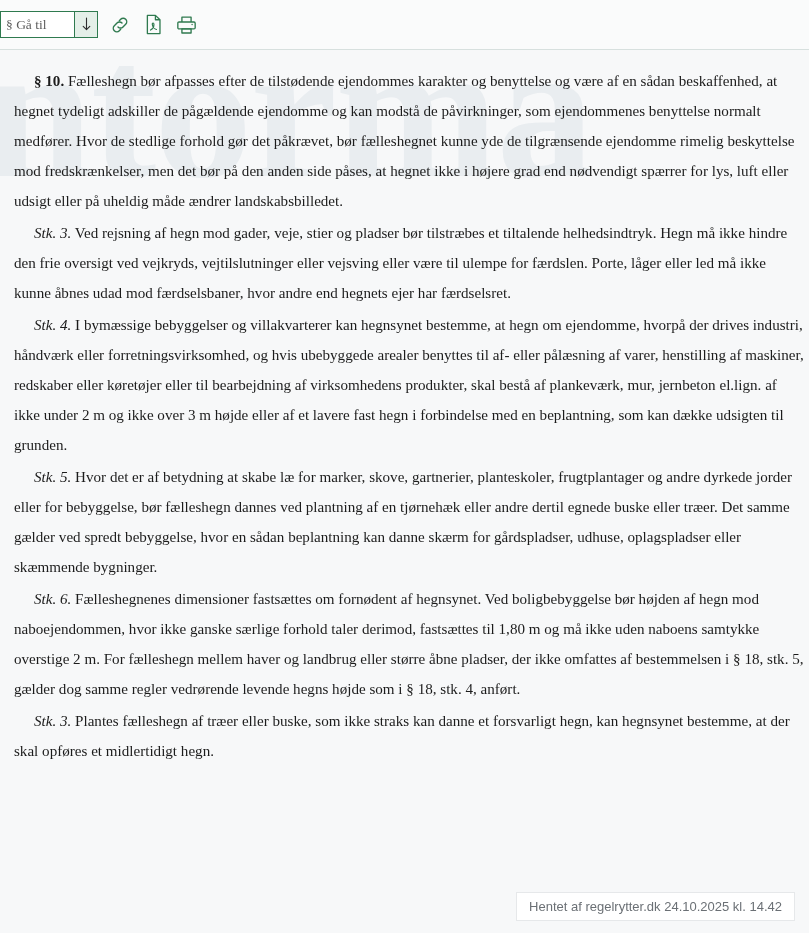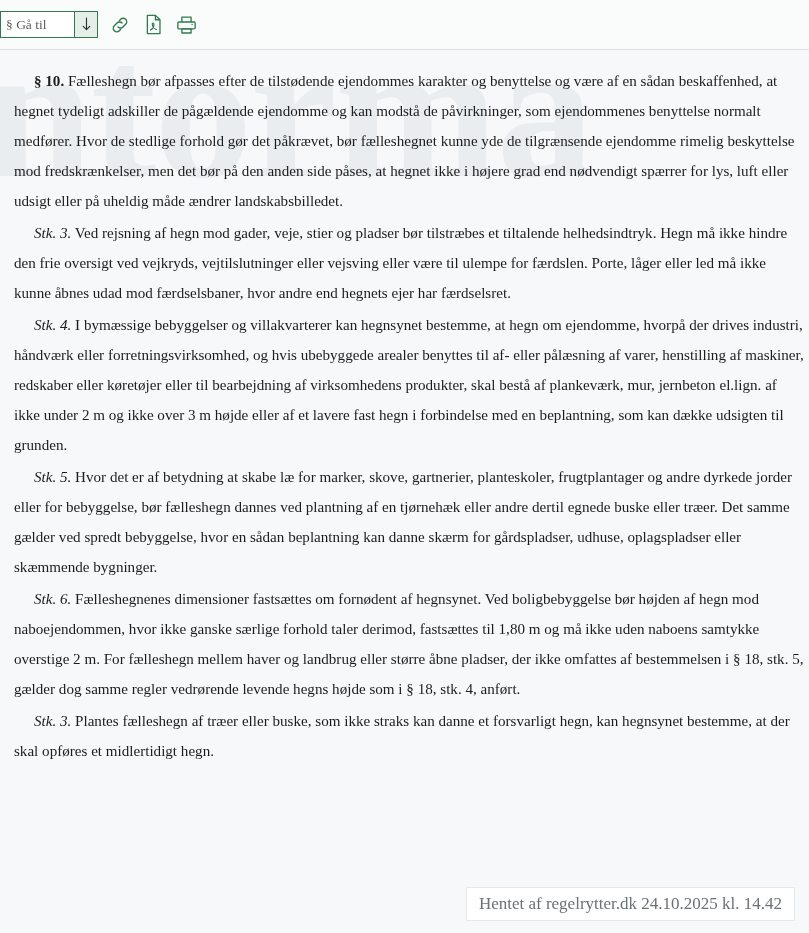--- a/index.html
+++ b/index.html
@@ -143,22 +143,22 @@
     right: 14px;
     bottom: 12px;
     z-index: 6;
   }
   .retrieval-badge {
     display: inline-block;
     background: #ffffff;
     border: 1px solid #e6e8ea;
     border-radius: 0;
     padding: 6px 12px;
-    font-family: Liberation Serif, serif;
-    font-size: 17px;
+    font-family: Liberation Sans, sans-serif;
+    font-size: 13px;
     color: #6b7075;
     white-space: nowrap;
   }
 </style>
 </head>
 <body>
 
 <div class="watermark">
   <div class="watermark-text">ntorma</div>
 </div>

